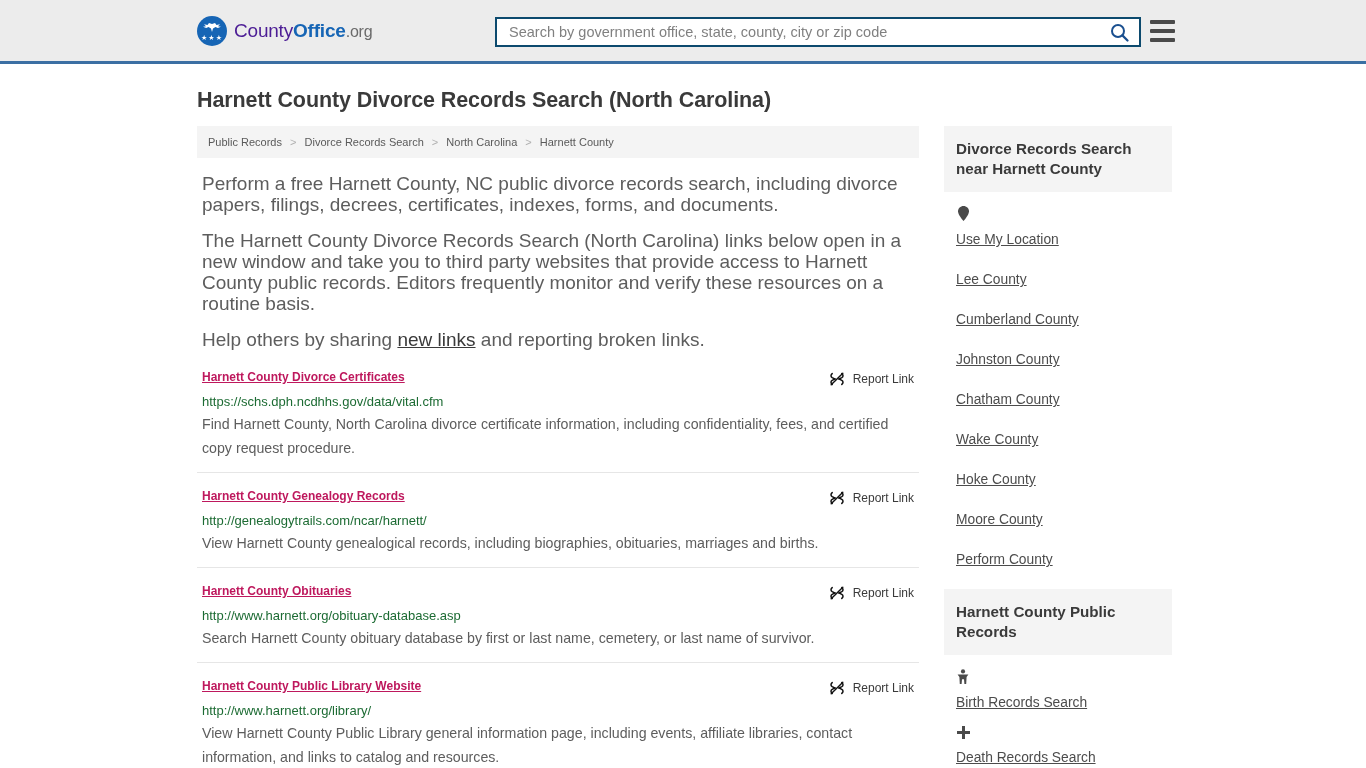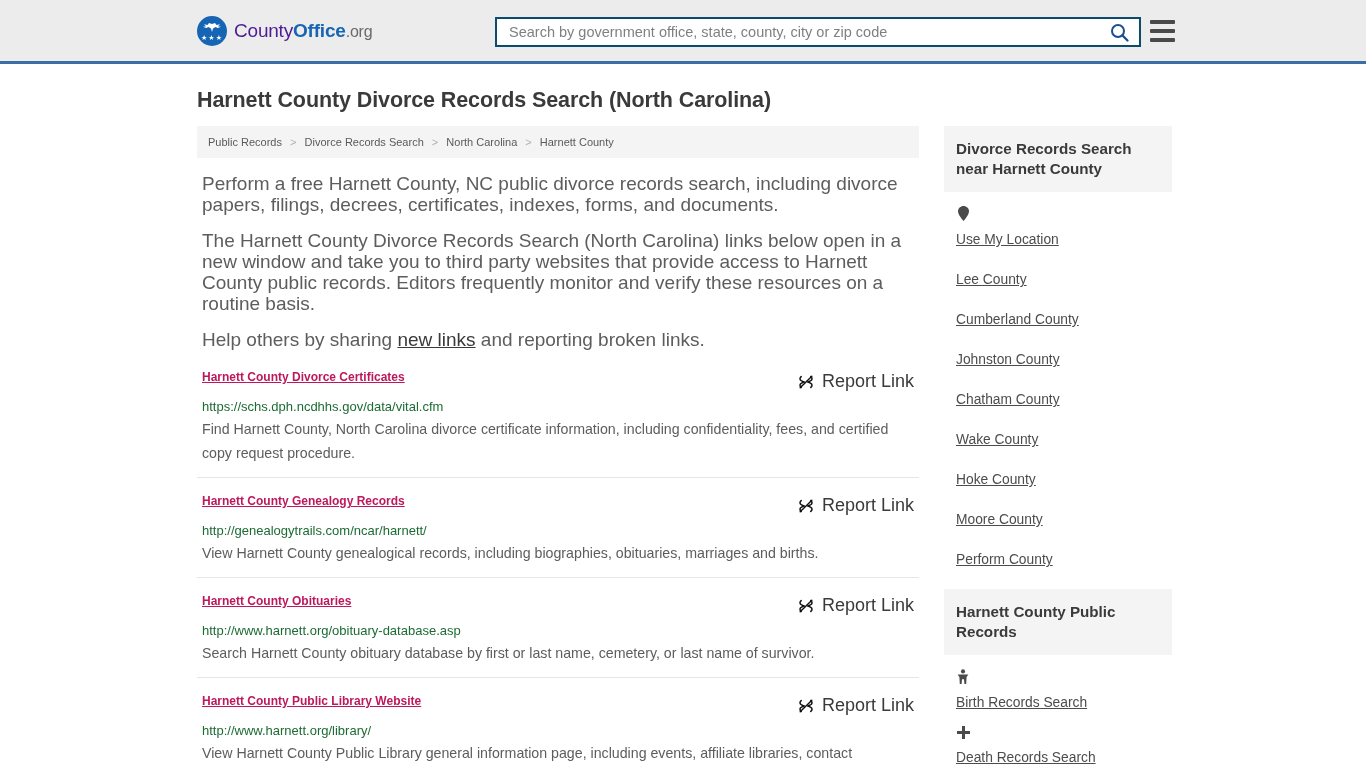--- a/index.html
+++ b/index.html
@@ -177,21 +177,21 @@
     font-size: 12px;
     font-weight: bold;
     color: #be185d;
     text-decoration: underline;
     cursor: pointer;
   }
   .report-link {
     display: flex;
     align-items: center;
     gap: 8px;
-    font-size: 18px;
+    font-size: 12px;
     color: #3a3a3a;
     cursor: pointer;
     white-space: nowrap;
     padding-top: 1px;
   }
   .unlink-icon { display: block; flex: none; }
   .listing-url {
     display: block;
     font-size: 13px;
     color: #1c6b33;

